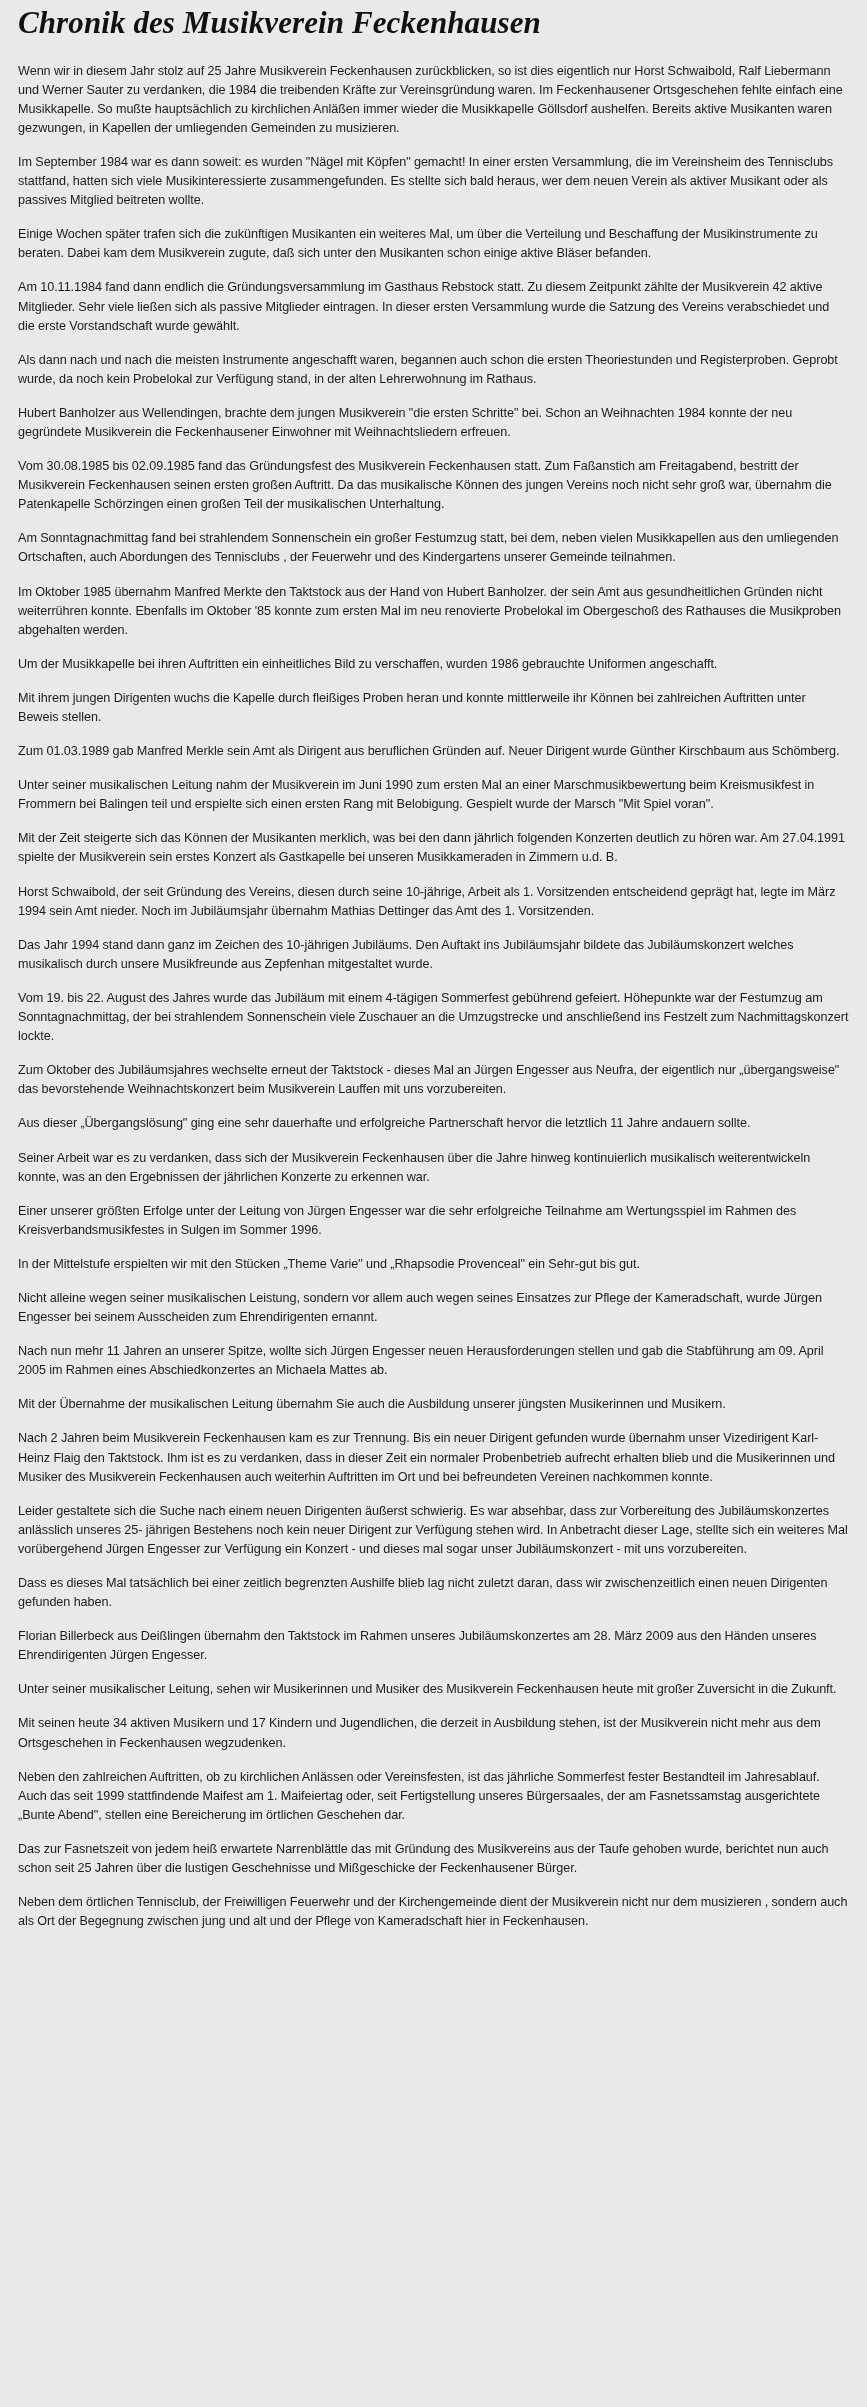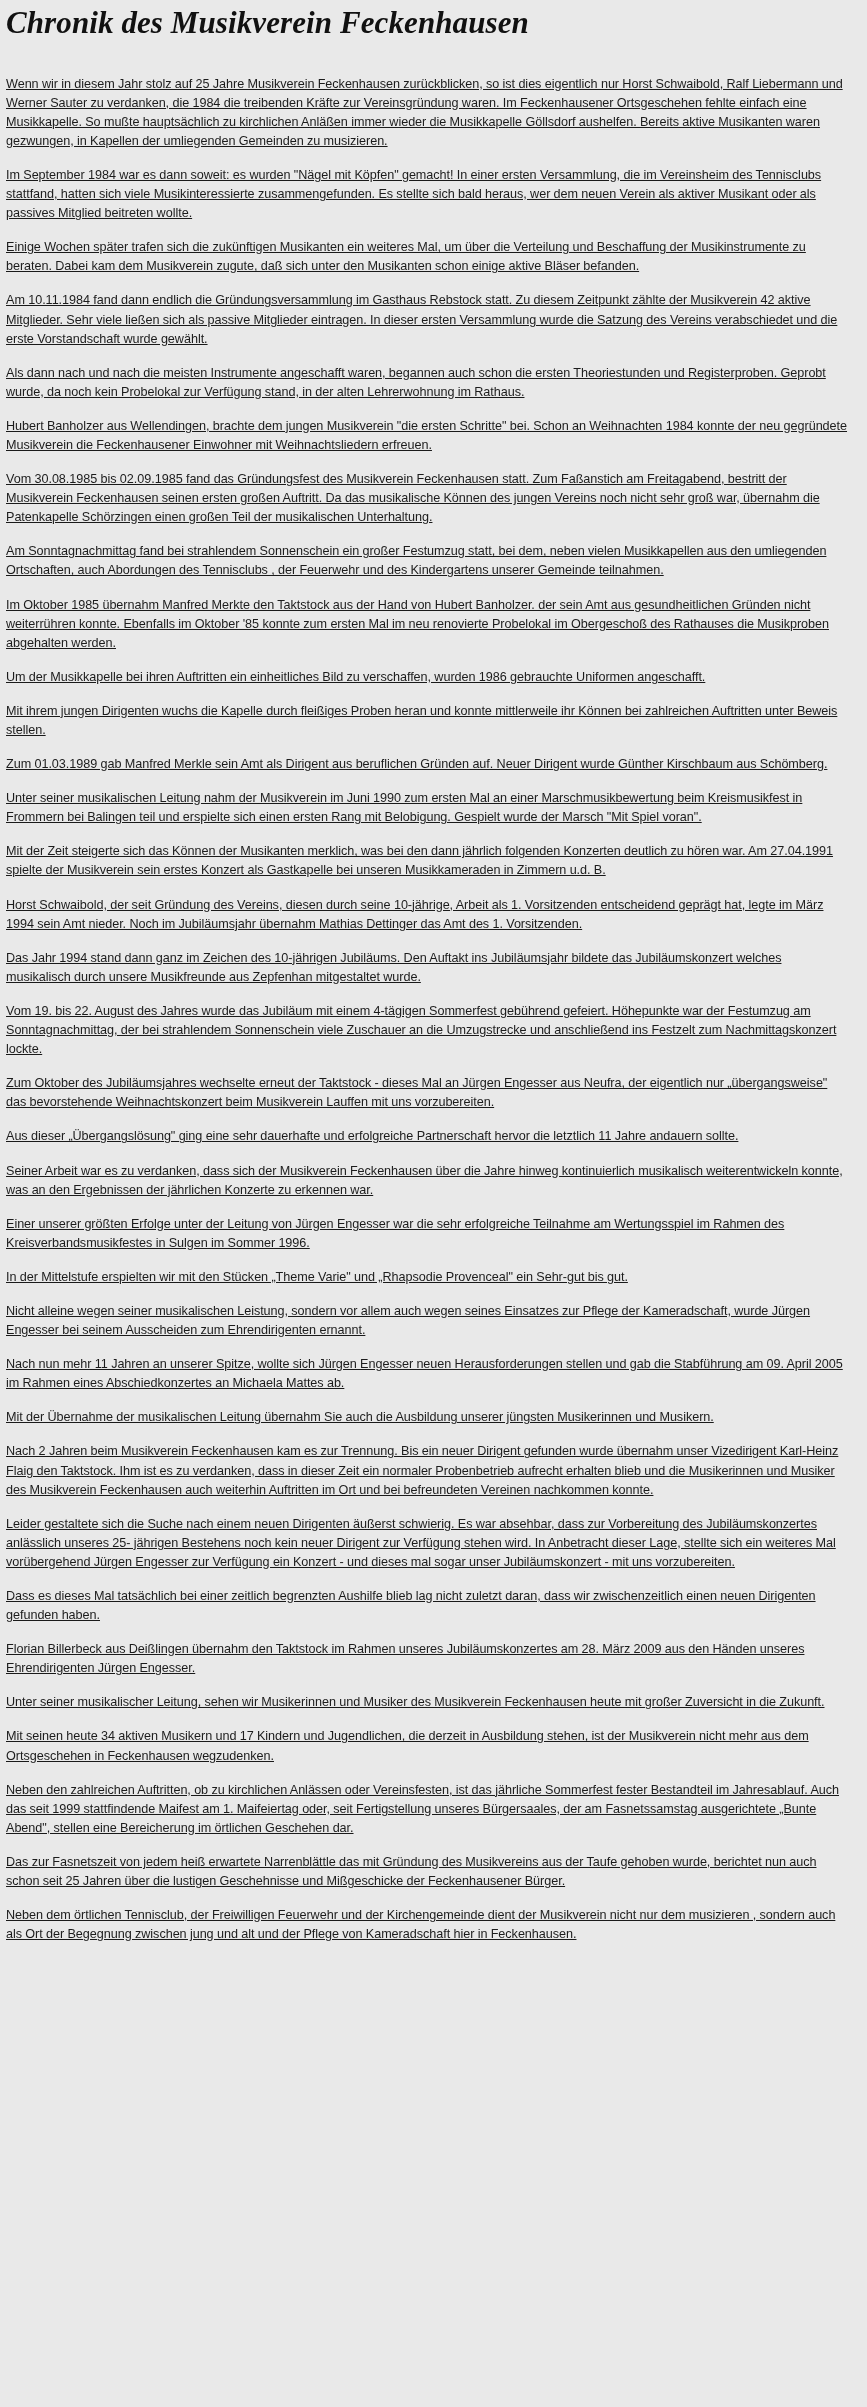--- a/index.html
+++ b/index.html
@@ -12,37 +12,36 @@
     width: 867px;
     min-height: 2407px;
     background: #e9e9e9;
     font-family: "Liberation Sans", "DejaVu Sans", sans-serif;
     color: #1a1a1a;
     -webkit-font-smoothing: antialiased;
   }
   .page {
     width: 867px;
     box-sizing: border-box;
-    padding: 0px 18px 10px 6px;
+    padding: 0px 18px 10px 18px;
     background: #e9e9e9;
   }
   .doc-title {
     font-family: "Liberation Serif", "DejaVu Serif", serif;
     font-style: italic;
     font-weight: bold;
     font-size: 31px;
     line-height: 1.18;
     letter-spacing: 0.1px;
     color: #111111;
     margin: 0;
     padding: 5px 0 0 0;
   }
   .body-block {
-    margin-top: 32px;
-    text-decoration: underline;
+    margin-top: 19px;
   }
   p.para {
     font-family: "Liberation Sans", "DejaVu Sans", sans-serif;
     font-size: 13.1px;
     line-height: 19.1px;
     color: #1c1c1c;
     margin: 0 0 15px 0;
     text-align: left;
     letter-spacing: -0.05px;
     word-spacing: -0.15px;

